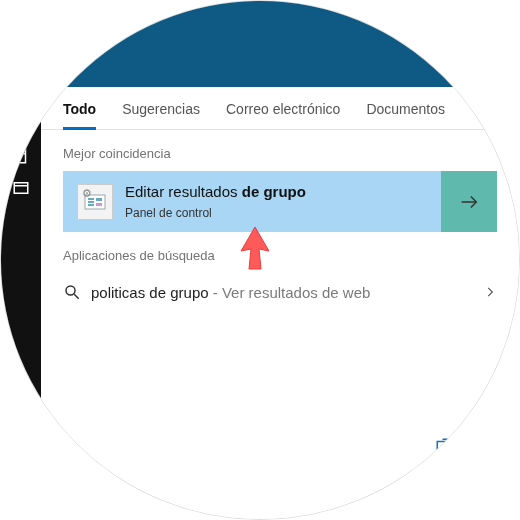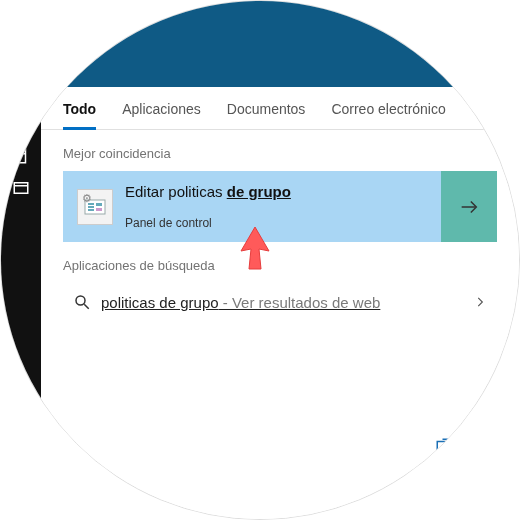--- a/index.html
+++ b/index.html
@@ -49,35 +49,35 @@
   .best-match .icon-box {
     width: 36px; height: 36px; background: #f3f3f3; border: 1px solid #ccc;
     display: flex; align-items: center; justify-content: center; font-size: 18px; color: #666;
     position: relative;
   }
   .gear-overlay {
     position: absolute; top: 2px; left: 4px; font-size: 11px; color: #888;
   }
   .best-match .texts { display: flex; flex-direction: column; }
   .best-match .title { font-size: 15px; color: #111; }
-  .best-match .title .bold { font-weight: 700; text-decoration: underline; }
-  .best-match .sub { font-size: 12px; color: #333; margin-top: 16px; }
+  .best-match .title .bold { font-weight: 700; }
+  .best-match .sub { font-size: 12px; color: #333; margin-top: 6px; }
 
   .open-arrow {
     width: 56px; background: #5fb9ac; display: flex; align-items: center; justify-content: center;
     cursor: pointer; color: #333;
   }
 
   .cursor-arrow {
     position: absolute; left: 196px; top: 54px; pointer-events: none;
   }
 
   .suggestion-row {
-    display: flex; align-items: center; gap: 10px; padding: 10px 32px; cursor: pointer;
-    font-size: 15px; color: #222; text-decoration: underline;
+    display: flex; align-items: center; gap: 10px; padding: 10px 22px; cursor: pointer;
+    font-size: 15px; color: #222;
   }
   .suggestion-row .mag { width: 18px; height: 18px; color: #333; flex: 0 0 auto; }
   .suggestion-row .hint { color: #7a7a7a; }
   .suggestion-row .chev { margin-left: auto; color: #555; }
 
   .footer-action {
     position: absolute; right: 26px; bottom: 64px;
     display: flex; align-items: center; gap: 8px;
     color: #1a6fb5; font-size: 15px; cursor: pointer;
   }
@@ -104,44 +104,44 @@
           <rect x="3" y="5" width="18" height="14"></rect>
           <path d="M3 9h18"></path>
         </svg>
     </span>
   </div>
 
   <div class="search-panel">
 
     <div class="tabs">
       <div class="tab active">Todo</div>
-      <div class="tab">Aplicaciones</div>
+      <div class="tab">Sugerencias</div>
+      <div class="tab">Correo electrónico</div>
       <div class="tab">Documentos</div>
-      <div class="tab">Correo electrónico</div>
       <div class="tab">V</div>
     </div>
 
     <div class="section-label">Mejor coincidencia</div>
 
     <div class="best-match-row">
       <div class="best-match">
         <div class="icon-box">
           <span class="gear-overlay">⚙</span>
           <svg width="22" height="16" viewBox="0 0 22 16">
               <rect x="1" y="1" width="20" height="14" fill="#fff" stroke="#9aa" stroke-width="1"></rect>
               <line x1="4" y1="5" x2="10" y2="5" stroke="#6ab" stroke-width="2"></line>
               <line x1="4" y1="8" x2="10" y2="8" stroke="#6ab" stroke-width="2"></line>
               <line x1="4" y1="11" x2="10" y2="11" stroke="#6ab" stroke-width="2"></line>
               <rect x="12" y="4" width="6" height="3" fill="#6ab"></rect>
               <rect x="12" y="9" width="6" height="3" fill="#c9c"></rect>
             </svg>
         </div>
         <div class="texts">
           <div class="title">
-            <span>Editar politicas </span><span class="bold">de grupo</span>
+            <span>Editar resultados </span><span class="bold">de grupo</span>
           </div>
           <div class="sub">Panel de control</div>
         </div>
       </div>
       <div class="open-arrow">
         <svg width="22" height="22" viewBox="0 0 24 24" fill="none" stroke="#333" stroke-width="1.6">
             <path d="M4 12h15"></path>
             <path d="M14 6l6 6-6 6"></path>
           </svg>
       </div>

